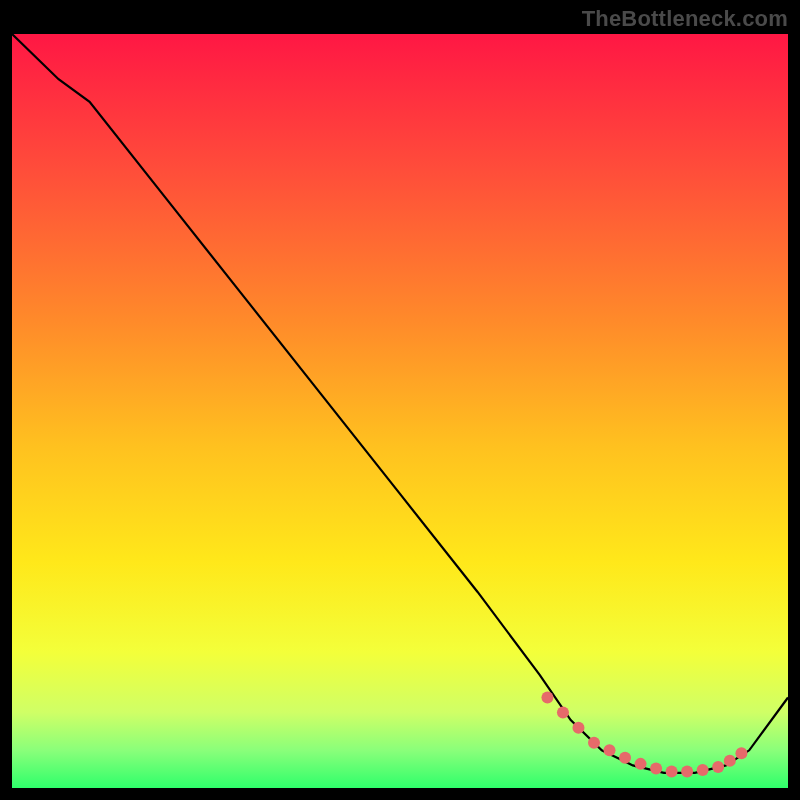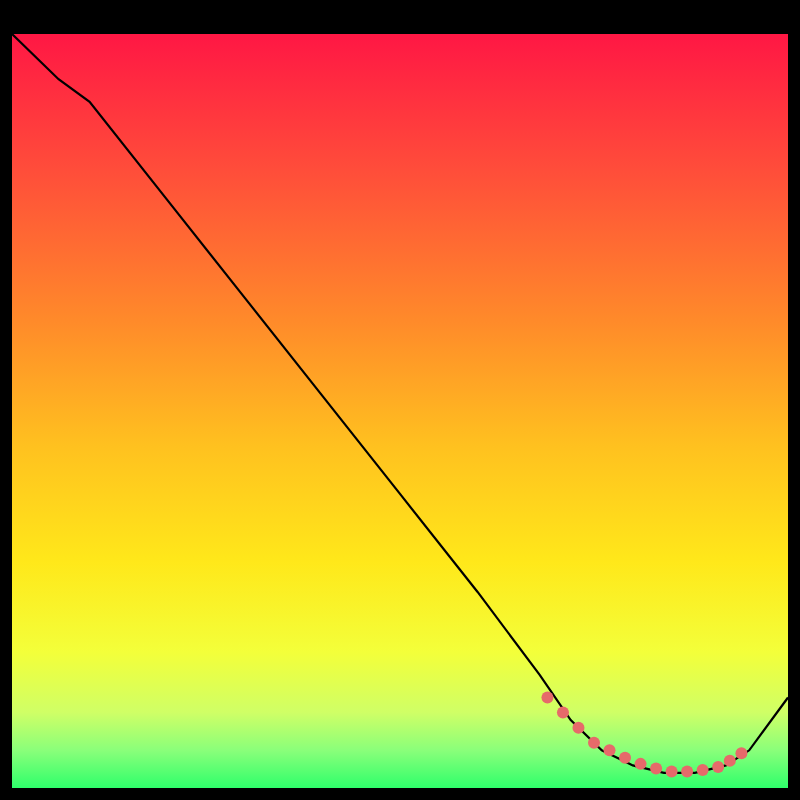--- a/index.html
+++ b/index.html
@@ -28,20 +28,21 @@
     top: 34px;
     width: 776px;
     height: 754px;
   }
   .plot svg { display: block; width: 100%; height: 100%; }
 </style>
 </head>
 <body>
 
 <div class="frame">
+  <div class="watermark">TheBottleneck.com</div>
   <div class="plot">
     <svg id="chart-svg" viewBox="0 0 776 754" preserveAspectRatio="none">
       <defs>
         <linearGradient id="bg-grad" x1="0" y1="0" x2="0" y2="1">
             <stop offset="0.0%" stop-color="#ff1744"></stop>
             <stop offset="18.0%" stop-color="#ff4d3a"></stop>
             <stop offset="38.0%" stop-color="#ff8a2a"></stop>
             <stop offset="55.0%" stop-color="#ffc21f"></stop>
             <stop offset="70.0%" stop-color="#ffe81a"></stop>
             <stop offset="82.0%" stop-color="#f3ff3a"></stop>

